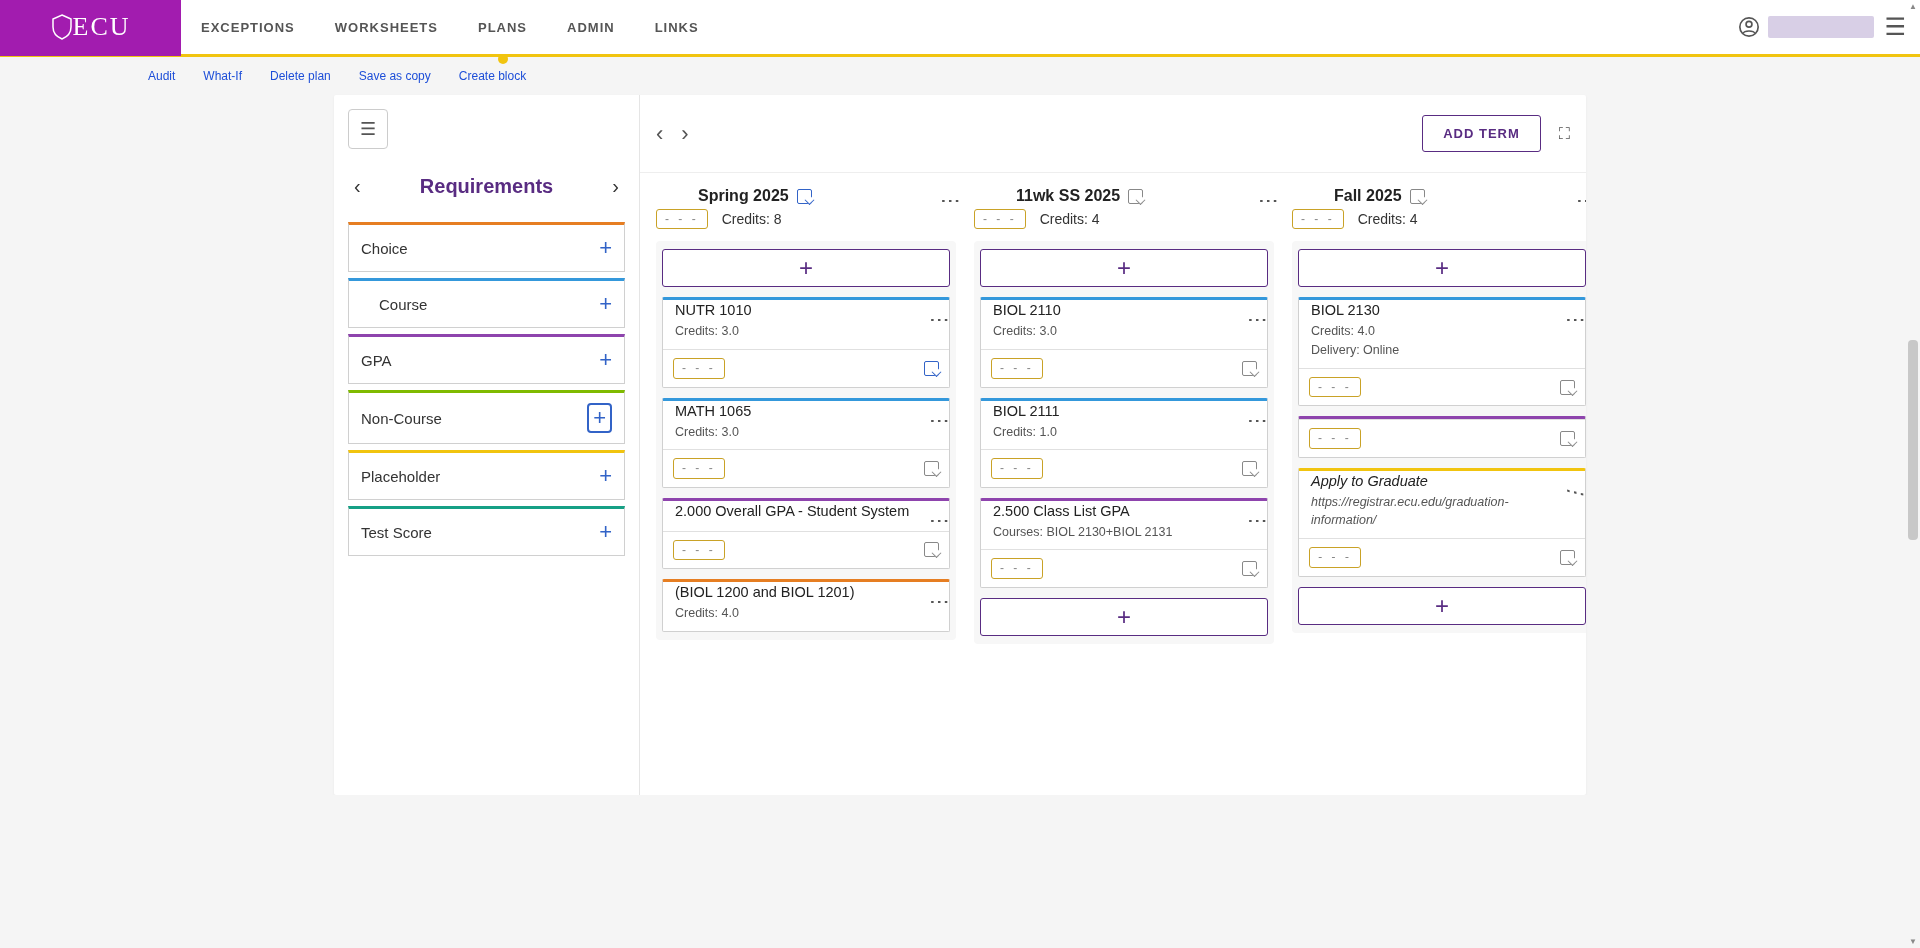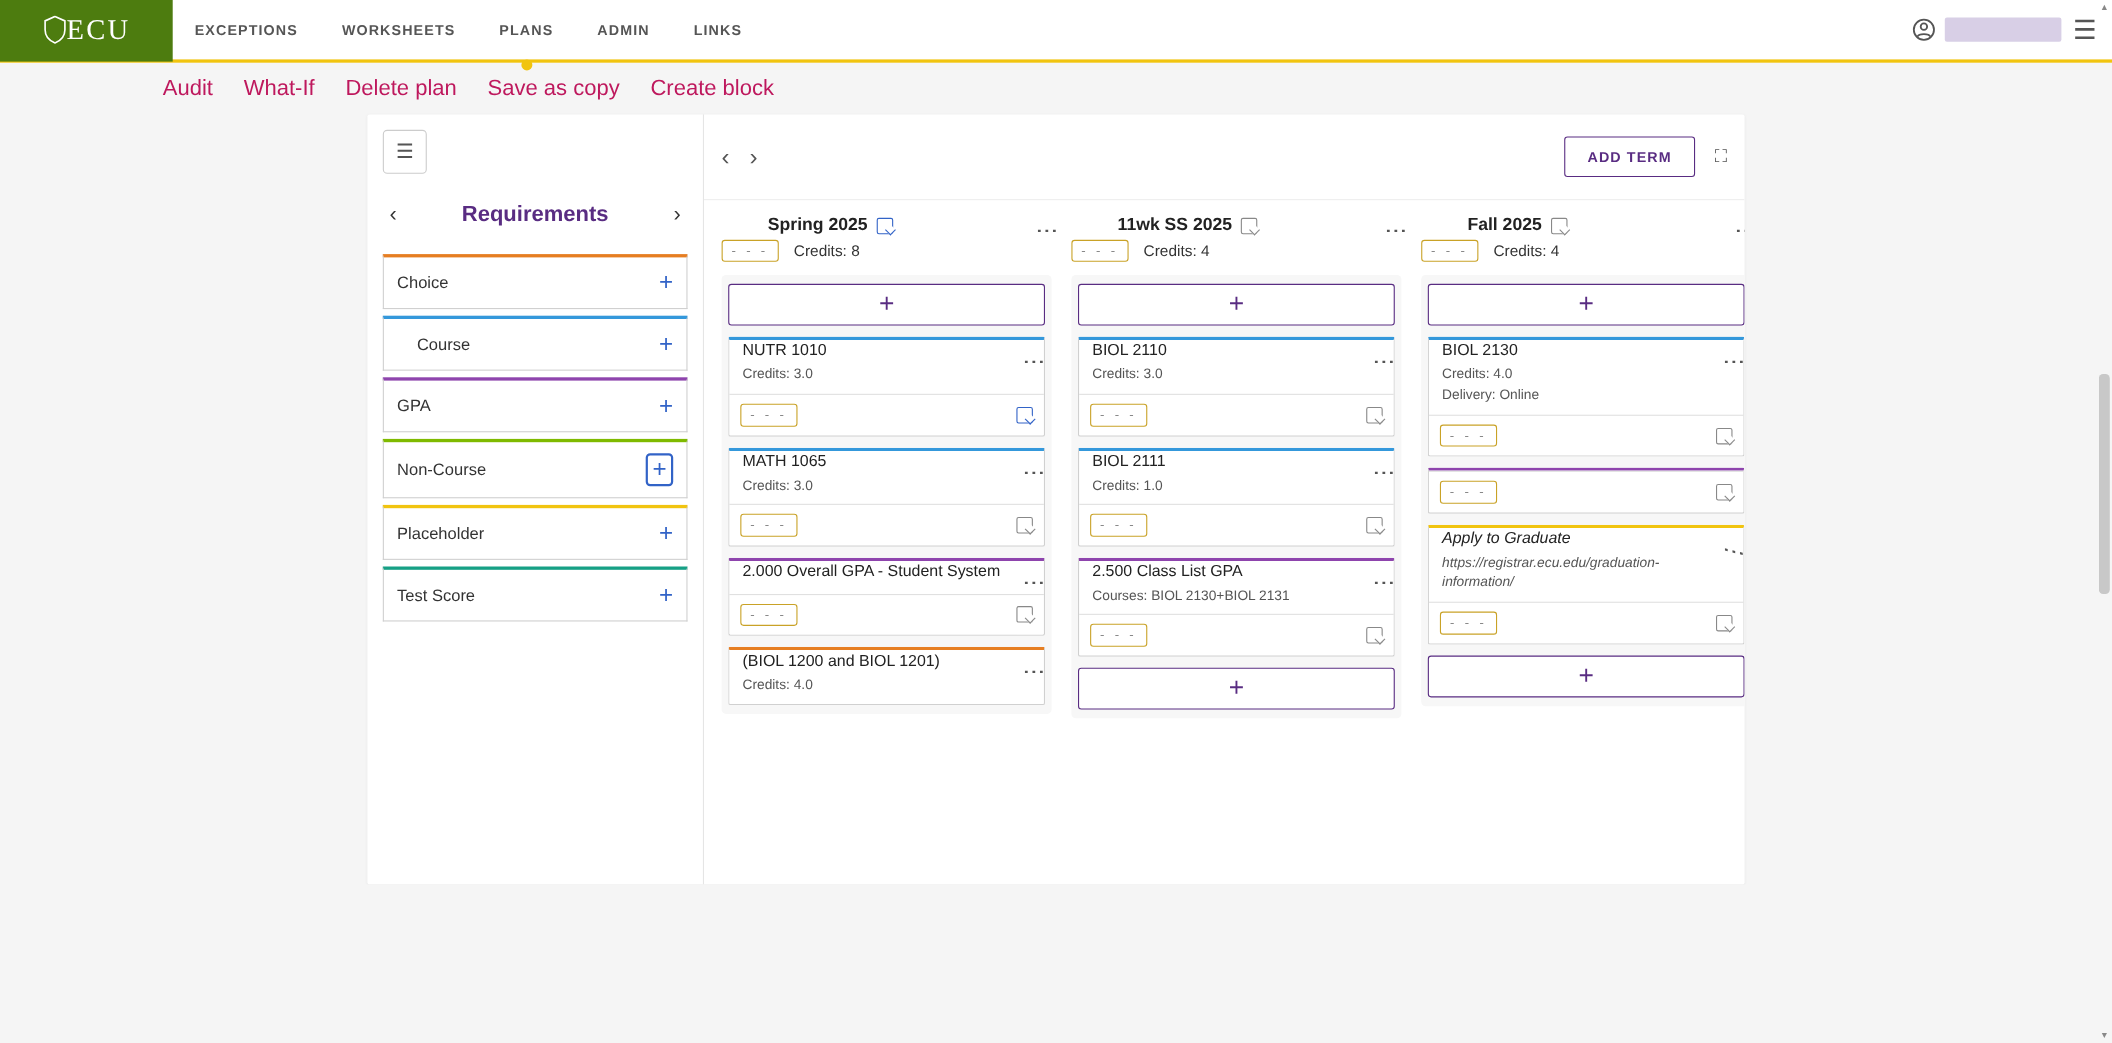--- a/index.html
+++ b/index.html
@@ -1,28 +1,28 @@
 <!DOCTYPE html>
 <html><head>
 <meta charset="utf-8">
 <style>
 * { box-sizing: border-box; margin: 0; padding: 0; }
 body { font-family: "Segoe UI", Arial, sans-serif; background: #f5f5f5; color: #333; }
 .header { display: flex; align-items: center; background: #fff; border-bottom: 3px solid #F1C40F; height: 57px; }
-.logo-block { background: #4d7c0f; height: 57px; width: 157px; display: flex; align-items: center; justify-content: center; color: #fff; font-size: 26px; font-weight: 500; letter-spacing: 2px; font-family: serif; }
+.logo-block { background: #a21caf; height: 57px; width: 181px; display: flex; align-items: center; justify-content: center; color: #fff; font-size: 26px; font-weight: 500; letter-spacing: 2px; font-family: serif; }
 .logo-block svg { vertical-align: middle; }
 .nav-tabs { display: flex; align-items: center; height: 57px; }
 .nav-tab { padding: 0 20px; font-size: 13px; font-weight: 700; letter-spacing: 1px; color: #555; position: relative; cursor: pointer; height: 57px; display: flex; align-items: center; }
 .nav-tab.active::after { content: ""; position: absolute; bottom: -8px; left: 50%; transform: translateX(-50%); width: 10px; height: 10px; background: #F1C40F; border-radius: 50%; }
 .header-right { margin-left: auto; display: flex; align-items: center; gap: 10px; padding-right: 14px; }
 .user-chip { display: flex; align-items: center; gap: 8px; color: #555; }
 .user-name-block { width: 106px; height: 22px; background: #d8cfe6; border-radius: 2px; }
 .hamburger-top { font-size: 24px; color: #555; cursor: pointer; }
 .subnav { display: flex; gap: 28px; padding: 12px 0 12px 148px; }
-.subnav a { color: #be185d; font-size: 20px; cursor: pointer; }
+.subnav a { color: #1d4ed8; font-size: 12px; cursor: pointer; }
 .main { display: flex; justify-content: center; }
 .panel { background: #fff; width: 1252px; min-height: 700px; display: flex; border-radius: 2px; box-shadow: 0 1px 3px rgba(0,0,0,0.05); }
 .sidebar { width: 306px; border-right: 1px solid #e5e5e5; padding: 14px; }
 .sidebar-burger { width: 40px; height: 40px; border: 1px solid #ccc; border-radius: 4px; display: flex; align-items: center; justify-content: center; font-size: 18px; cursor: pointer; color:#555; }
 .sidebar-title { display: flex; align-items: center; justify-content: space-between; margin: 22px 0 20px; }
 .sidebar-title h2 { color: #592C82; font-size: 20px; font-weight: 700; text-align: center; flex: 1; }
 .chev { font-size: 20px; color: #333; cursor: pointer; padding: 4px 6px; }
 .req-list { display: flex; flex-direction: column; gap: 6px; }
 .req-item { border: 1px solid #d0d0d0; border-top: 3px solid; display: flex; justify-content: space-between; align-items: center; padding: 10px 12px; font-size: 15px; cursor: pointer; }
 .req-item .plus { color: #3263c7; font-size: 22px; font-weight: 400; }

